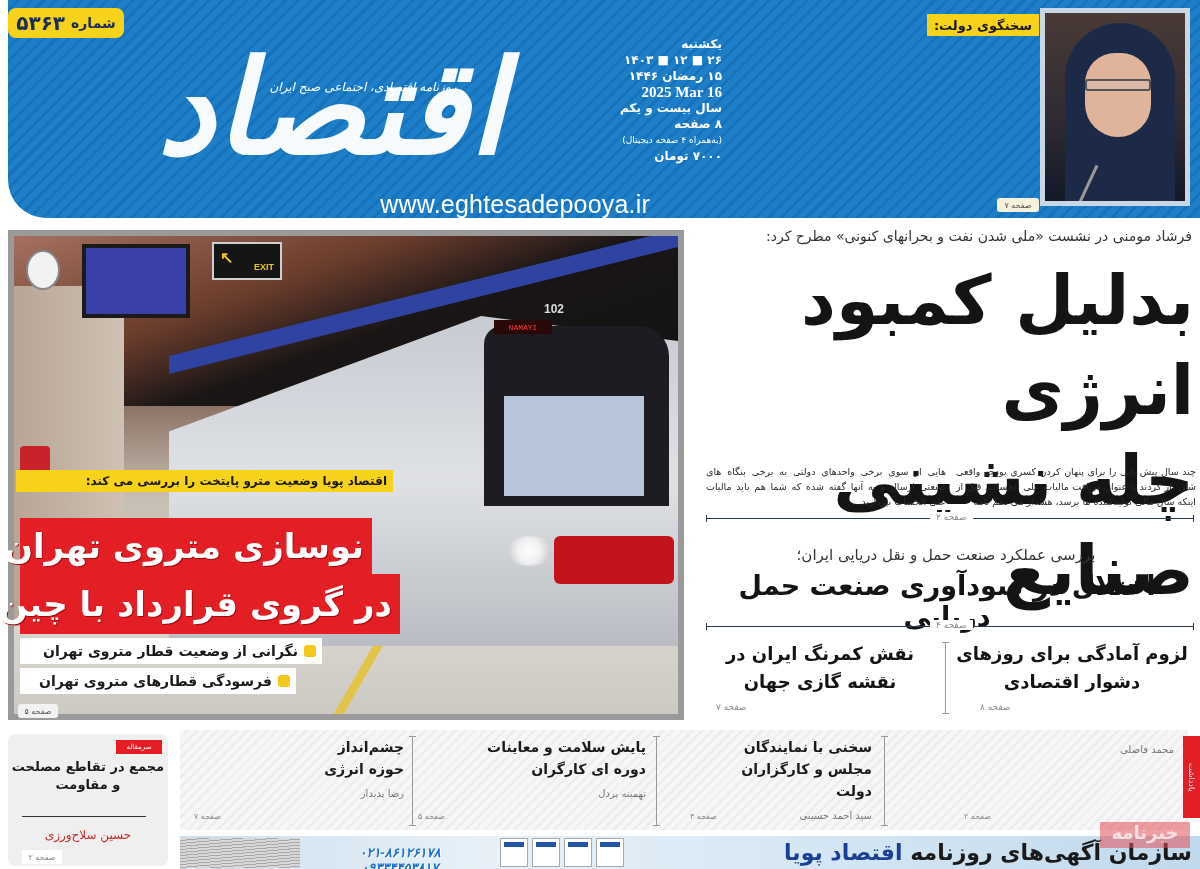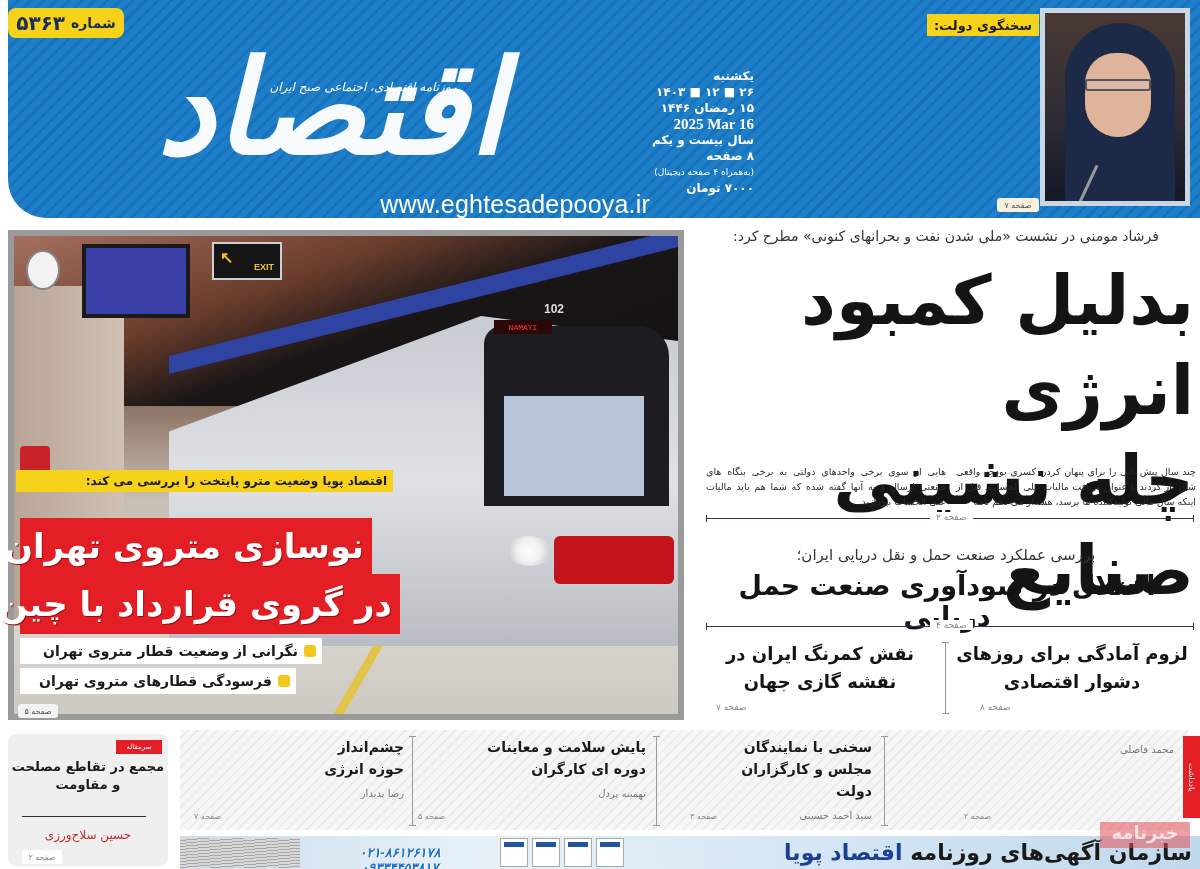--- a/index.html
+++ b/index.html
@@ -27,22 +27,22 @@
   }
   .tagline {
     position: absolute; left: 255px; top: 80px; width: 200px; direction: rtl;
     font-size: 12px; color: #ffffff; font-style: italic; text-align: center;
   }
   .website {
     position: absolute; left: 222px; top: 190px; width: 420px; font-family: "Liberation Sans", sans-serif;
     font-size: 25px; color: #ffffff; text-align: right; letter-spacing: 0.2px;
   }
   .date-block {
-    position: absolute; left: 636px; top: 36px; width: 110px; direction: rtl;
-    color: #ffffff; font-size: 12px; line-height: 16px; text-align: right; font-weight: bold; margin-top: 32px;
+    position: absolute; left: 604px; top: 36px; width: 110px; direction: rtl;
+    color: #ffffff; font-size: 12px; line-height: 16px; text-align: right; font-weight: bold;
   }
   .date-block .en { font-family: "Liberation Serif", serif; font-size: 15px; direction: ltr; text-align: right; }
   .date-block .small { font-size: 9px; font-weight: normal; }
 
   .top-story-kicker {
     position: absolute; left: 919px; top: 14px; width: 112px; height: 22px;
     background: #f6d21a; direction: rtl; font-size: 13px; font-weight: bold; color: #1a1a1a;
     display: flex; align-items: center; justify-content: center;
   }
   .top-story-headline {
@@ -140,21 +140,21 @@
   .lead-bullet .dot { width: 12px; height: 12px; border-radius: 3px; background: #f4c81a; flex: none; }
   .lead-bullet.b1 { top: 638px; width: 302px; }
   .lead-bullet.b2 { top: 668px; width: 276px; }
   .lead-page {
     position: absolute; left: 18px; top: 704px; width: 40px; height: 14px; background: #f2f2f2;
     direction: rtl; font-size: 8px; color: #555; display: flex; align-items: center; justify-content: center; border-radius: 3px;
   }
 
   
   .main-kicker {
-    position: absolute; left: 700px; top: 228px; width: 492px; direction: rtl; text-align: center;
+    position: absolute; left: 700px; top: 228px; width: 492px; direction: rtl; text-align: right;
     font-size: 14px; color: #333;
   }
   .main-headline {
     position: absolute; left: 700px; top: 256px; width: 494px; direction: rtl; text-align: right;
     font-size: 68px; line-height: 90px; font-weight: bold; color: #141414; letter-spacing: -1px;
   }
   .main-body { position: absolute; top: 464px; direction: rtl; text-align: justify; font-size: 9.5px; line-height: 15px; color: #2a2a2a; }
   .main-body.col-right { left: 956px; width: 240px; }
   .main-body.col-left { left: 706px; width: 240px; }
 

